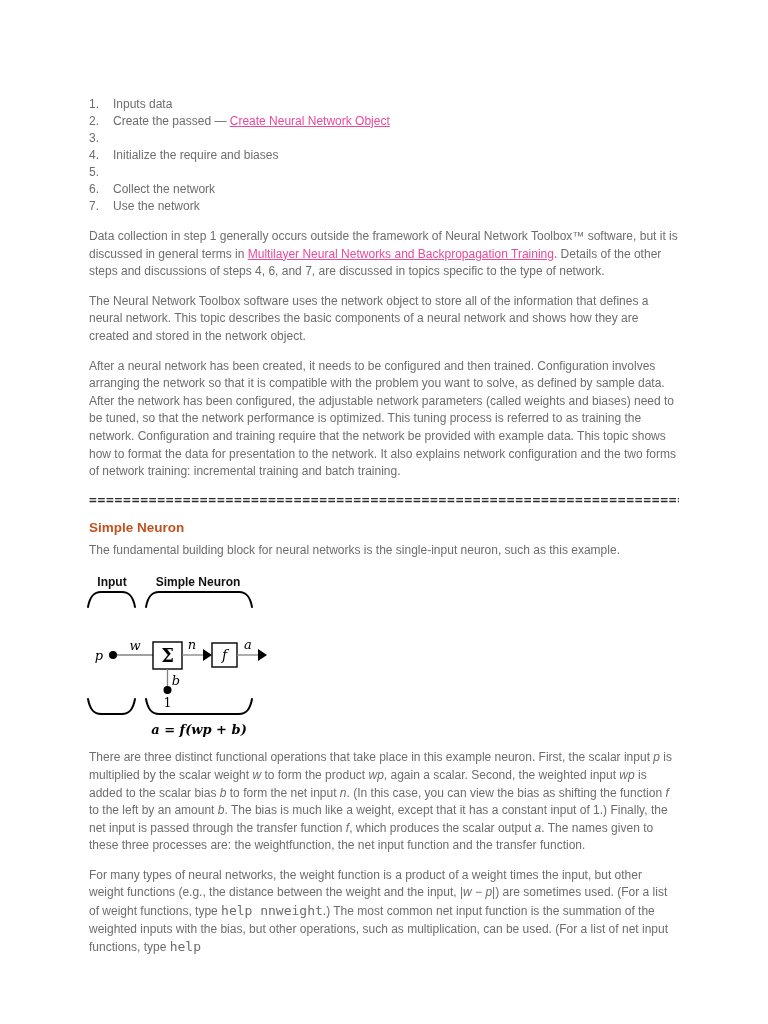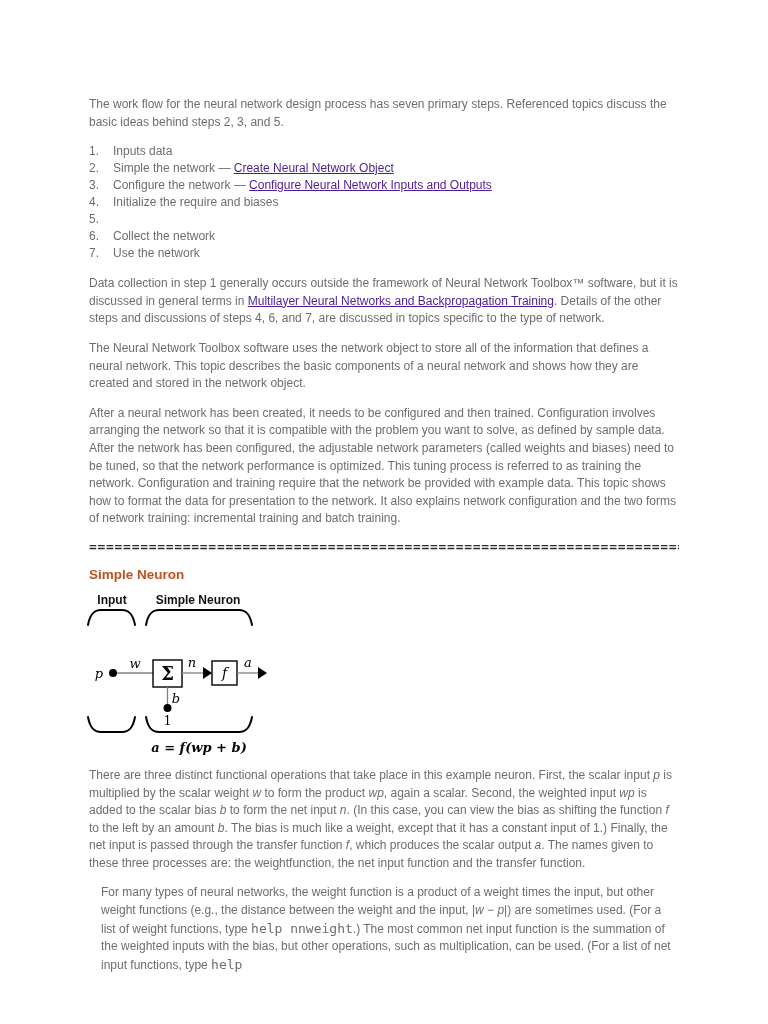--- a/index.html
+++ b/index.html
@@ -1,20 +1,20 @@
 <!DOCTYPE html>
 <html><head>
 <meta charset="utf-8">
 <style>
   html,body{margin:0;padding:0;background:#ffffff;}
   body{font-family:"Liberation Sans",sans-serif;}
   .page{width:590px;padding:96px 89px 60px 89px;}
   .para{font-size:12px;line-height:17.6px;color:#6d6d6d;margin:0 0 12px 0;}
-  .para:last-child{margin-bottom:0;margin-left:12px;}
-  .lnk{color:#4c1d95;text-decoration:underline;cursor:pointer;}
+  .para:last-child{margin-bottom:0;}
+  .lnk{color:#ec4899;text-decoration:underline;cursor:pointer;}
   .seg-i{font-style:italic;}
   .seg-m{font-family:"DejaVu Sans Mono",monospace;font-size:13px;}
   .steps{list-style:none;margin:0 0 13px 0;padding:0;}
   .step{display:flex;font-size:12px;line-height:17px;color:#6d6d6d;}
   .step .num{width:24px;flex:none;}
   .divider{width:590px;overflow:hidden;white-space:nowrap;
            font-family:"DejaVu Sans Mono",monospace;font-weight:bold;
            font-size:13px;letter-spacing:0.7px;line-height:14px;
            color:#2b2b2b;margin:2px 0 0 0;}
   .heading{font-size:13.5px;font-weight:bold;color:#c0521f;margin:13px 0 7px 0;}
@@ -29,34 +29,32 @@
   .wire{stroke:#828282;stroke-width:1.3;}
   .brace{stroke:#000;stroke-width:2;fill:none;stroke-linecap:round;}
   .nbox{fill:#fff;stroke:#000;stroke-width:1.4;}
   .ink{fill:#000;}
 </style>
 </head>
 <body>
 
 <div class="page">
 
-  <p class="para"><span>The work flow for the neural network design process has seven primary steps. Referenced topics discuss the basic ideas behind steps 2, 3, and 5.</span></p>
 
   <ol class="steps">
     <li class="step">
       <span class="num">1.</span>
       <span class="step-text"><span>Inputs data</span></span>
     </li>
     <li class="step">
       <span class="num">2.</span>
-      <span class="step-text"><span>Simple the network — </span><a class="lnk" href="#">Create Neural Network Object</a></span>
+      <span class="step-text"><span>Create the passed — </span><a class="lnk" href="#">Create Neural Network Object</a></span>
     </li>
     <li class="step">
       <span class="num">3.</span>
-      <span class="step-text"><span>Configure the network — </span><a class="lnk" href="#">Configure Neural Network Inputs and Outputs</a></span>
     </li>
     <li class="step">
       <span class="num">4.</span>
       <span class="step-text"><span>Initialize the require and biases</span></span>
     </li>
     <li class="step">
       <span class="num">5.</span>
     </li>
     <li class="step">
       <span class="num">6.</span>
@@ -69,20 +67,21 @@
   </ol>
 
   <p class="para"><span>Data collection in step 1 generally occurs outside the framework of Neural Network Toolbox™ software, but it is discussed in general terms in </span><a class="lnk" href="#">Multilayer Neural Networks and Backpropagation Training</a><span>. Details of the other steps and discussions of steps 4, 6, and 7, are discussed in topics specific to the type of network.</span></p>
   <p class="para"><span>The Neural Network Toolbox software uses the network object to store all of the information that defines a neural network. This topic describes the basic components of a neural network and shows how they are created and stored in the network object.</span></p>
   <p class="para"><span>After a neural network has been created, it needs to be configured and then trained. Configuration involves arranging the network so that it is compatible with the problem you want to solve, as defined by sample data. After the network has been configured, the adjustable network parameters (called weights and biases) need to be tuned, so that the network performance is optimized. This tuning process is referred to as training the network. Configuration and training require that the network be provided with example data. This topic shows how to format the data for presentation to the network. It also explains network configuration and the two forms of network training: incremental training and batch training.</span></p>
 
   <div class="divider">================================================================================</div>
 
   <h2 class="heading">Simple Neuron</h2>
 
+  <p class="para"><span>The fundamental building block for neural networks is the single-input neuron, such as this example.</span></p>
 
   <div class="figure">
     <svg width="200" height="172" viewBox="0 0 200 172">
 
       <text class="fig-label" x="27" y="15" text-anchor="middle">Input</text>
       <text class="fig-label" x="113" y="15" text-anchor="middle">Simple Neuron</text>
 
       <path class="brace" d="M3,36 C5,25 9,21 16,21 H37 C44,21 48,25 50,36"></path>
       <path class="brace" d="M61,36 C63,25 67,21 74,21 H154 C161,21 165,25 167,36"></path>
 

